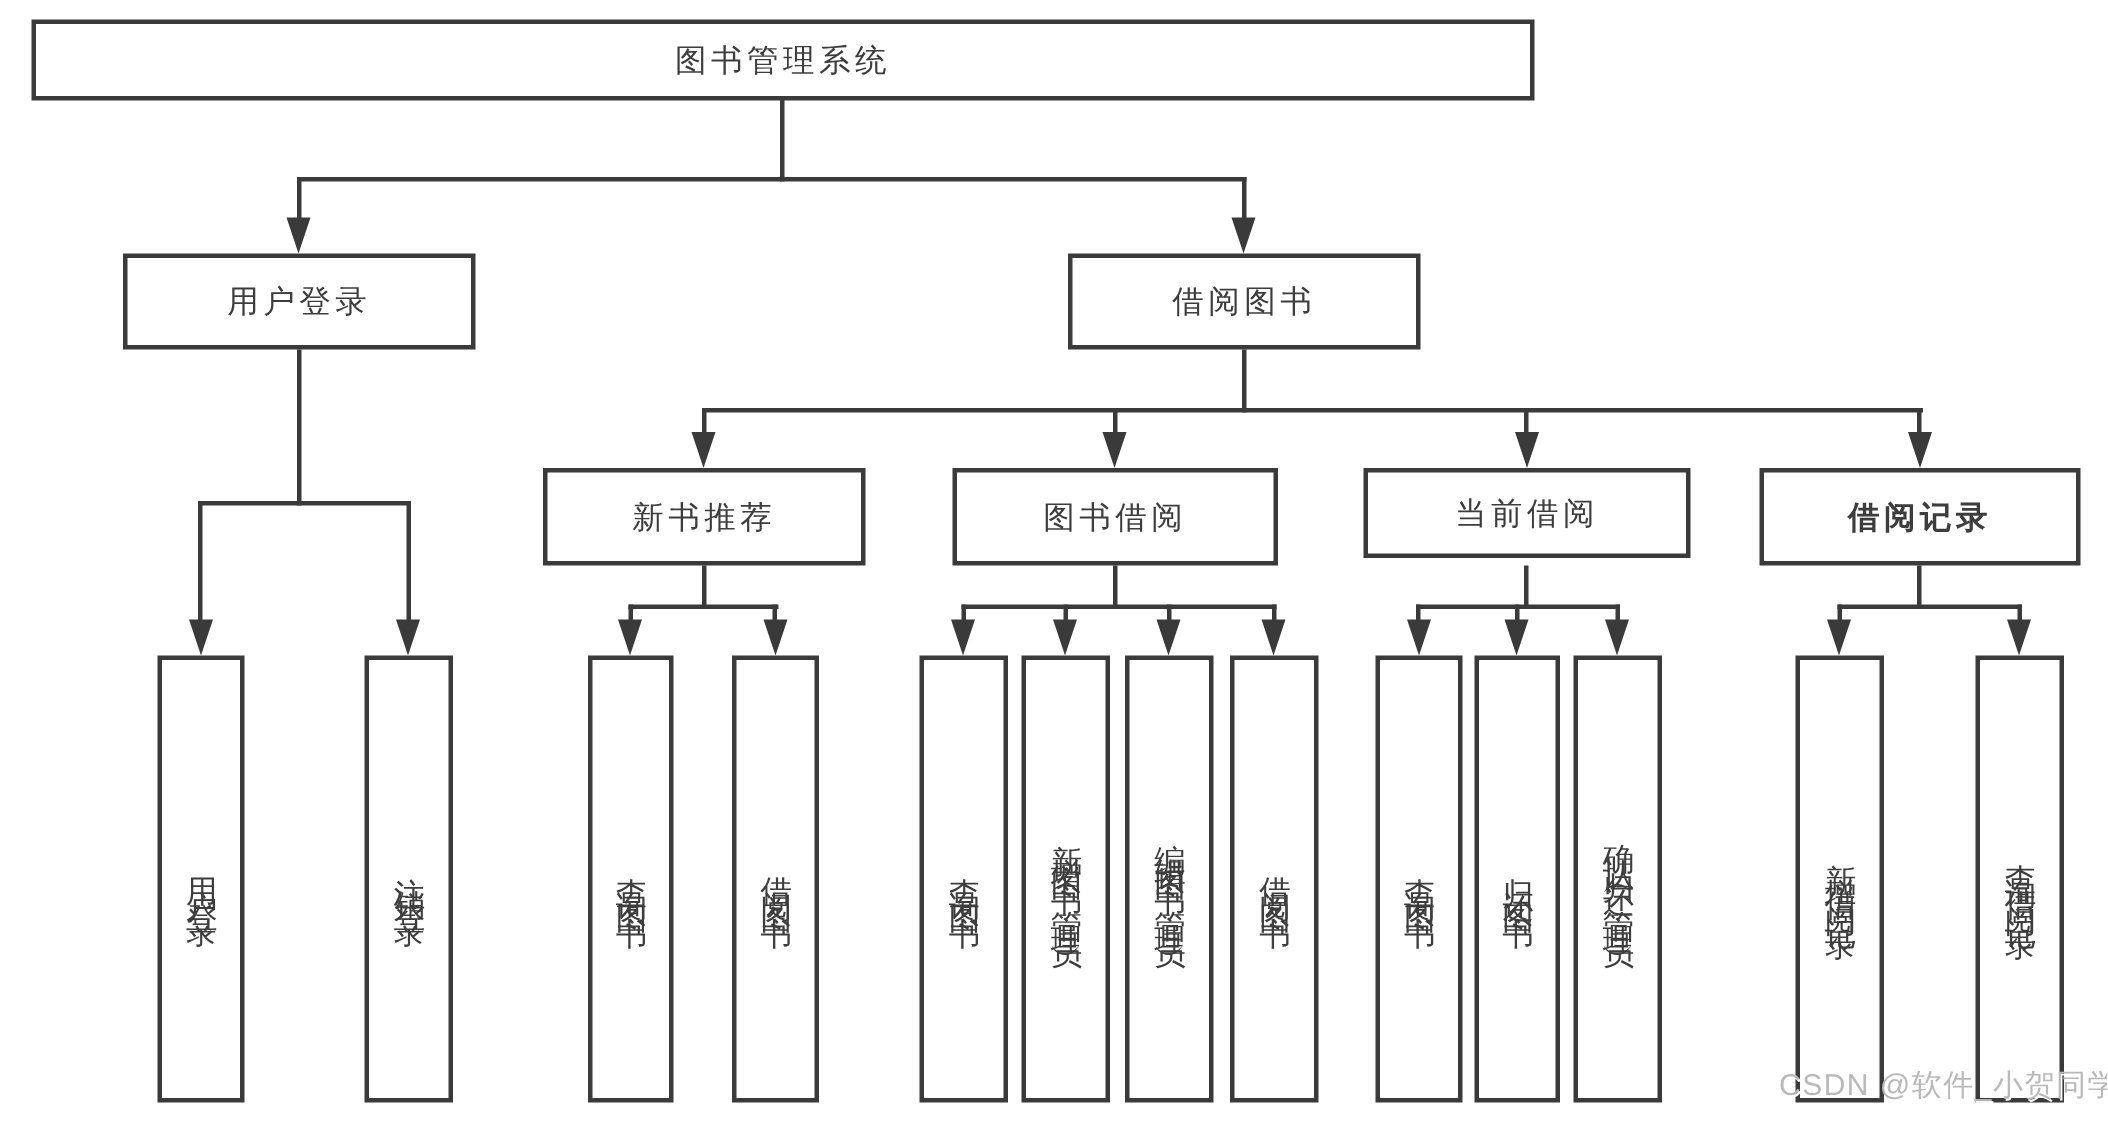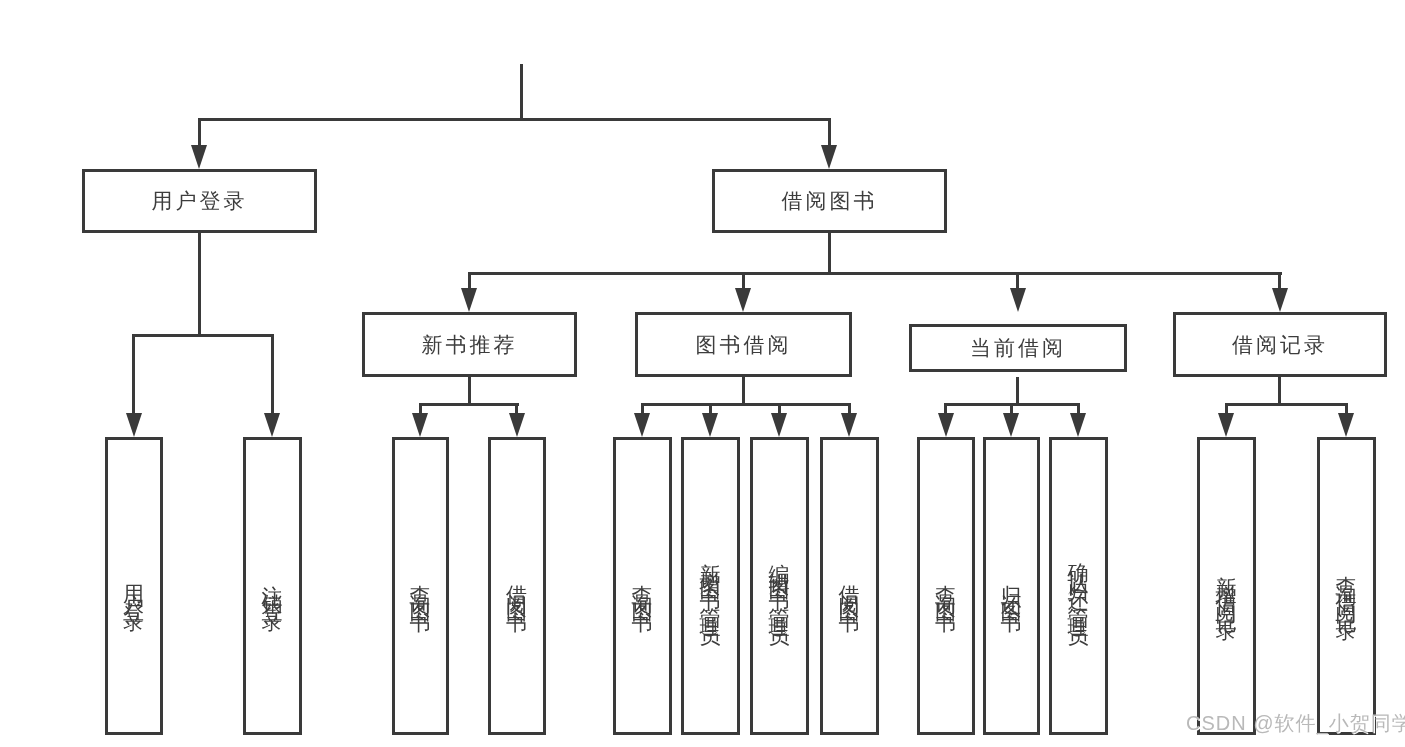--- a/index.html
+++ b/index.html
@@ -28,20 +28,23 @@
     position:absolute;left:1186px;top:710px;
     font-size:20px;color:#b9b9b9;letter-spacing:1px;
     text-shadow:1px 1px 0 #ffffff;z-index:5;white-space:nowrap;
   }
 </style>
 </head>
 <body>
 
 <div class="canvas">
 
+  <div class="box" style="left:21px;top:13px;width:1002px;height:54px;">
+    <span>图书管理系统</span>
+  </div>
 
   <div class="vl" style="left:520px;top:64px;height:57px;"></div>
   <div class="hl" style="left:198px;top:118px;width:633px;"></div>
   <div class="vl" style="left:198px;top:118px;height:30px;"></div>
   <div class="vl" style="left:828px;top:118px;height:30px;"></div>
   <div class="arr" style="left:191px;top:145px;"></div>
   <div class="arr" style="left:821px;top:145px;"></div>
 
   <div class="box" style="left:82px;top:169px;width:235px;height:64px;">
     <span>用户登录</span>
@@ -67,24 +70,24 @@
   <div class="arr" style="left:735px;top:288px;"></div>
   <div class="arr" style="left:1010px;top:288px;"></div>
   <div class="arr" style="left:1272px;top:288px;"></div>
 
   <div class="box" style="left:635px;top:312px;width:217px;height:65px;">
     <span>图书借阅</span>
   </div>
   <div class="box" style="left:362px;top:312px;width:215px;height:65px;">
     <span>新书推荐</span>
   </div>
-  <div class="box" style="left:909px;top:312px;width:218px;height:48px;margin-top:12px;">
+  <div class="box" style="left:909px;top:312px;width:218px;height:60px;">
     <span>当前借阅</span>
   </div>
-  <div class="box" style="left:1173px;top:312px;width:214px;height:65px;">
+  <div class="box" style="left:1173px;top:312px;width:214px;height:65px;font-weight:bold;">
     <span>借阅记录</span>
   </div>
 
   <div class="vl" style="left:468px;top:377px;height:29px;"></div>
   <div class="hl" style="left:419px;top:403px;width:100px;"></div>
   <div class="vl" style="left:419px;top:403px;height:14px;"></div>
   <div class="vl" style="left:515px;top:403px;height:14px;"></div>
   <div class="arr" style="left:412px;top:413px;"></div>
   <div class="arr" style="left:509px;top:413px;"></div>
 

